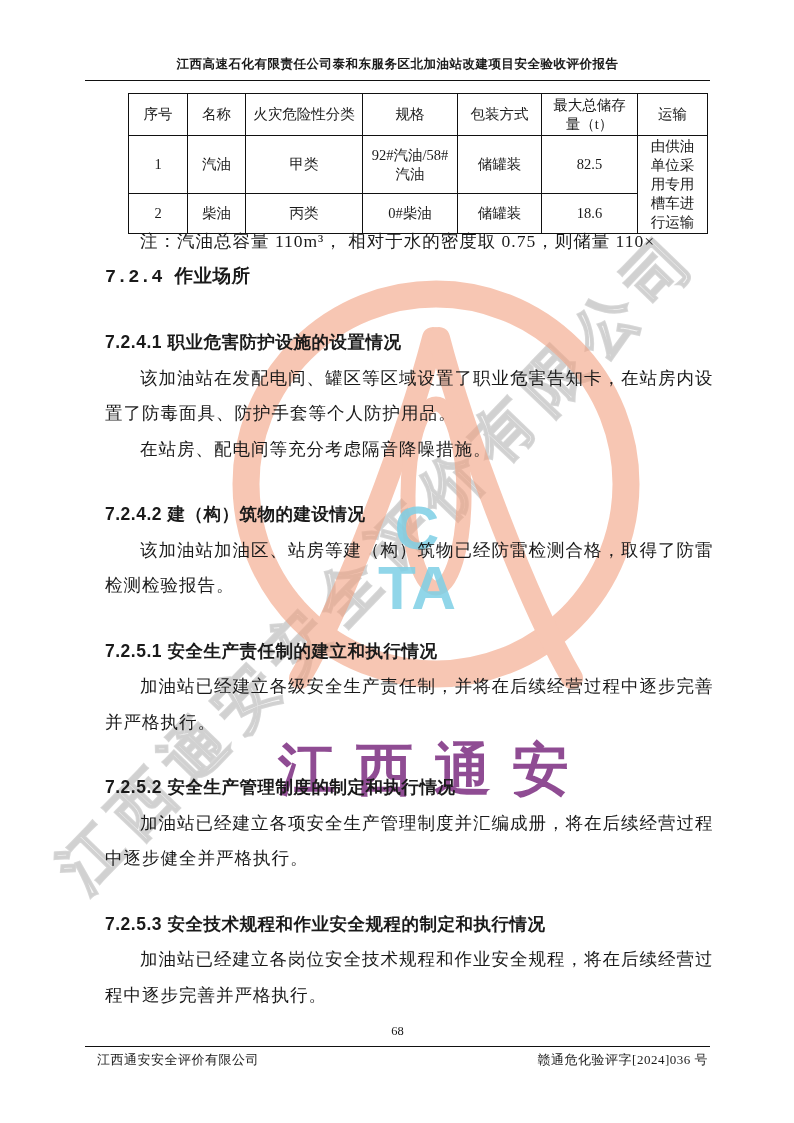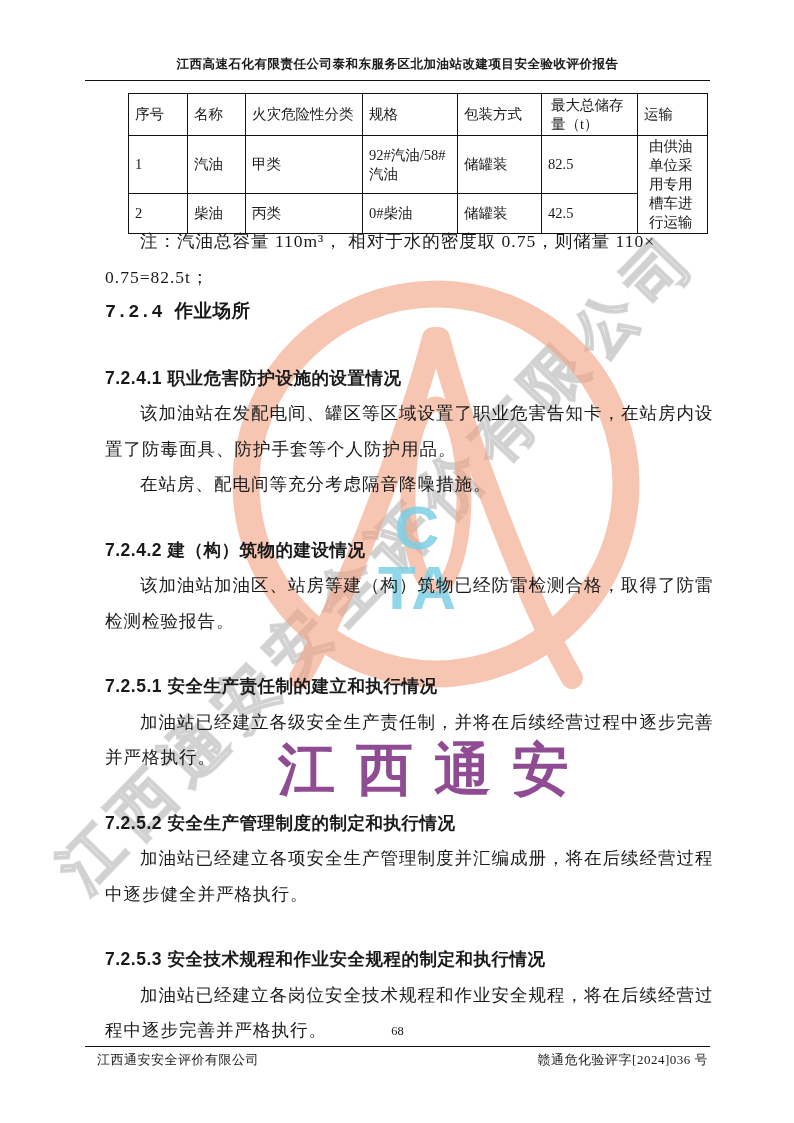--- a/index.html
+++ b/index.html
@@ -16,21 +16,21 @@
     letter-spacing:.5px; white-space:nowrap;
   }
   .header-rule {
     position:absolute; top:80px; left:85px; width:625px;
     border-top:1.6px solid #111;
   }
   
   .hazard-table {
     position:absolute; top:93px; left:128px;
     border-collapse:collapse; table-layout:fixed;
-    font-size:14.5px; text-align:left;
+    font-size:14.5px; text-align:center;
   }
   .hazard-table td, .hazard-table th {
     border:1.6px solid #111; font-weight:normal;
     vertical-align:middle; padding:1px 6px; line-height:19px;
   }
   .hazard-table th.col-max { padding:1px 9px; }
   .hazard-table td.cell-transport { padding:1px 11px; }
   .row-head { height:42px; }
   .row-1 { height:56px; }
   .row-2 { height:38px; }
@@ -144,28 +144,27 @@
         <td>储罐装</td>
         <td>82.5</td>
         <td class="cell-transport" rowspan="2">由供油单位采用专用槽车进行运输</td>
       </tr>
       <tr class="row-2">
         <td>2</td>
         <td>柴油</td>
         <td>丙类</td>
         <td>0#柴油</td>
         <td>储罐装</td>
-        <td>42.5</td>
+        <td>18.6</td>
       </tr>
     </tbody>
       </table>
 
     <div class="content">
       <div class="line indent">注：汽油总容量 110m³， 相对于水的密度取 0.75，则储量 110×</div>
-      <div class="line">0.75=82.5t；</div>
       <div class="line h3">7.2.4 作业场所</div>
       <div class="line h4">7.2.4.1 职业危害防护设施的设置情况</div>
       <div class="line indent">该加油站在发配电间、罐区等区域设置了职业危害告知卡，在站房内设</div>
       <div class="line">置了防毒面具、防护手套等个人防护用品。</div>
       <div class="line indent">在站房、配电间等充分考虑隔音降噪措施。</div>
       <div class="line h4">7.2.4.2 建（构）筑物的建设情况</div>
       <div class="line indent">该加油站加油区、站房等建（构）筑物已经防雷检测合格，取得了防雷</div>
       <div class="line">检测检验报告。</div>
       <div class="line h4">7.2.5.1 安全生产责任制的建立和执行情况</div>
       <div class="line indent">加油站已经建立各级安全生产责任制，并将在后续经营过程中逐步完善</div>

